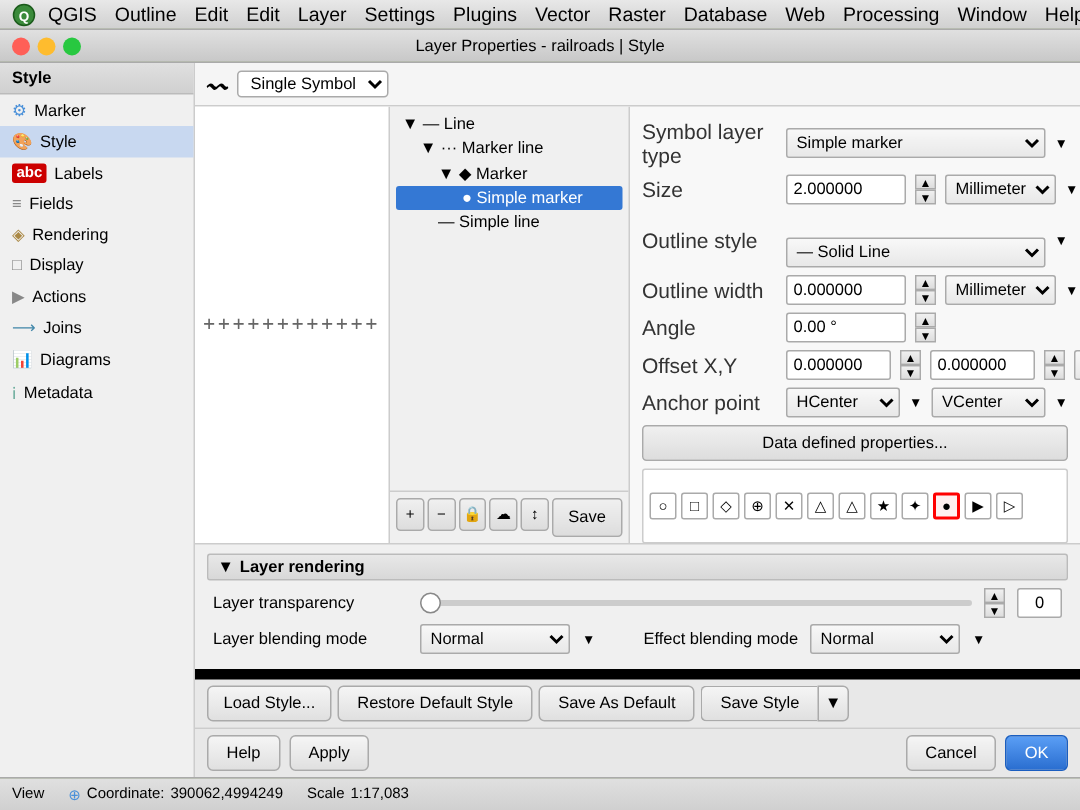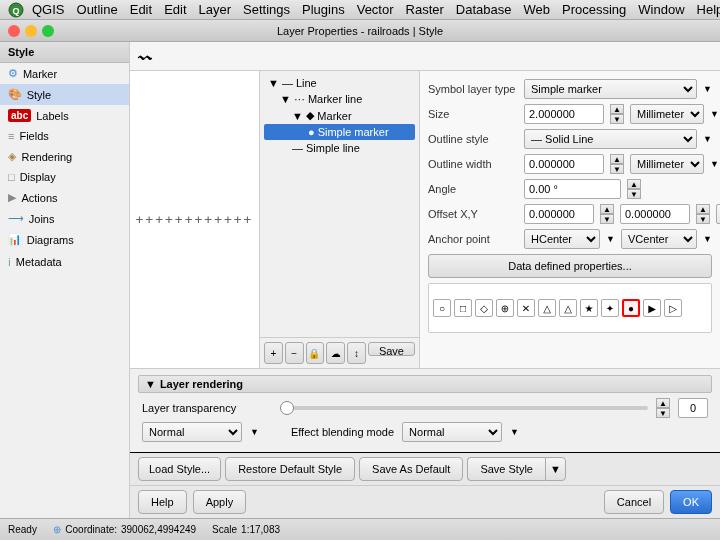--- a/index.html
+++ b/index.html
@@ -38,29 +38,29 @@
     
     .upper-content { display: flex; flex: 1; overflow: hidden; }
 
     
     .tree-panel { width: 160px; background: #f0f0f0; border-right: 1px solid #ccc; display: flex; flex-direction: column; }
     .tree-content { flex: 1; padding: 4px; overflow-y: auto; }
     .tree-item { padding: 2px 4px; cursor: pointer; font-size: 11px; display: flex; align-items: center; gap: 3px; }
     .tree-item.selected { background: #3478d4; color: white; border-radius: 2px; }
     .tree-buttons { display: flex; gap: 2px; padding: 4px; border-top: 1px solid #ccc; justify-content: center; }
     .tree-btn { width: 22px; height: 22px; border: 1px solid #aaa; border-radius: 3px; background: linear-gradient(to bottom, #f0f0f0, #ddd); cursor: pointer; font-size: 10px; display: flex; align-items: center; justify-content: center; }
-    .save-btn { padding: 2px 10px; height: 14px; border: 1px solid #aaa; border-radius: 3px; background: linear-gradient(to bottom, #f0f0f0, #ddd); cursor: pointer; font-size: 11px; }
+    .save-btn { padding: 2px 10px; height: 26px; border: 1px solid #aaa; border-radius: 3px; background: linear-gradient(to bottom, #f0f0f0, #ddd); cursor: pointer; font-size: 11px; }
 
     
     .preview-area { width: 130px; border-right: 1px solid #ccc; display: flex; align-items: center; justify-content: center; background: white; font-size: 18px; color: #999; letter-spacing: 2px; }
 
     
     .props-panel { flex: 1; padding: 8px; overflow-y: auto; background: #f8f8f8; }
     .prop-row { display: flex; align-items: center; margin-bottom: 5px; gap: 6px; }
-    .prop-label { width: 90px; font-size: 11px; color: #333; flex-shrink: 0; }
+    .prop-label { width: 90px; font-size: 14px; color: #333; flex-shrink: 0; }
     .prop-input { height: 20px; border: 1px solid #aaa; border-radius: 2px; font-size: 11px; padding: 0 4px; background: white; }
     .prop-select { height: 20px; border: 1px solid #aaa; border-radius: 2px; font-size: 11px; padding: 0 2px; background: linear-gradient(to bottom, #f8f8f8, #e8e8e8); cursor: pointer; }
     .color-btn { width: 50px; height: 20px; border: 1px solid #888; cursor: pointer; }
     .color-btn-red { background: #e83030; }
     .color-btn-black { background: #1a1a1a; }
     .spin-btn { width: 14px; height: 10px; border: 1px solid #aaa; background: linear-gradient(to bottom, #f0f0f0, #ddd); cursor: pointer; display: flex; align-items: center; justify-content: center; font-size: 8px; }
     .spinners { display: flex; flex-direction: column; }
     .section-title { font-size: 11px; font-weight: bold; background: linear-gradient(to bottom, #e8e8e8, #d8d8d8); border: 1px solid #bbb; padding: 2px 6px; margin-bottom: 5px; border-radius: 2px; cursor: pointer; display: flex; align-items: center; gap: 4px; }
     .section-content { padding: 0 4px; }
     .data-defined-btn { width: 100%; height: 24px; background: linear-gradient(to bottom, #f0f0f0, #ddd); border: 1px solid #aaa; border-radius: 3px; cursor: pointer; font-size: 11px; margin-bottom: 5px; }
@@ -183,20 +183,23 @@
     <div class="sidebar-item">
       <span style="color:#6a9;">ℹ</span>
       <span>Metadata</span>
     </div>
   </div>
 
   <div class="content">
 
     <div class="style-toolbar">
       <span style="font-size:14px;">〰</span>
+      <select class="style-select">
+        <option>Single Symbol</option>
+      </select>
     </div>
 
     <div class="upper-content">
 
       <div class="preview-area">
         <span style="font-family:monospace;font-size:13px;color:#666;">++++++++++++</span>
       </div>
 
       <div class="tree-panel">
         <div class="tree-content">
@@ -262,21 +265,21 @@
           </div>
           <select class="prop-select">
             <option>Millimeter</option>
           </select>
           <span style="font-size:9px;">▼</span>
         </div>
 
         
         <div class="prop-row">
           <span class="prop-label">Outline style</span>
-          <select class="prop-select" style="flex:1;">
+          <select class="prop-select" style="flex:1;margin-top:17px;">
             <option>— Solid Line</option>
           </select>
           <span style="font-size:9px;">▼</span>
         </div>
 
         
         <div class="prop-row">
           <span class="prop-label">Outline width</span>
           <input type="text" class="prop-input" style="width: 80px;" value="0.000000">
           <div class="spinners">
@@ -285,21 +288,21 @@
           </div>
           <select class="prop-select">
             <option>Millimeter</option>
           </select>
           <span style="font-size:9px;">▼</span>
         </div>
 
         
         <div class="prop-row">
           <span class="prop-label">Angle</span>
-          <input type="text" class="prop-input" style="width: 97px;" value="0.00 °">
+          <input type="text" class="prop-input" style="width: 80px;" value="0.00 °">
           <div class="spinners">
             <button class="spin-btn">▲</button>
             <button class="spin-btn">▼</button>
           </div>
           <select class="prop-select" style="width:20px;visibility:hidden;"></select>
         </div>
 
         
         <div class="prop-row">
           <span class="prop-label">Offset X,Y</span>
@@ -366,34 +369,35 @@
           <span class="lr-label">Layer transparency</span>
           <input type="range" min="0" max="100" value="0" class="lr-slider" style="">
           <div class="spinners">
             <button class="spin-btn">▲</button>
             <button class="spin-btn">▼</button>
           </div>
           <input type="text" class="lr-num-box" value="0" style="">
         </div>
 
         <div class="lr-row">
+          <span class="lr-label">Layer blending mode</span>
           <select class="prop-select" style="width:100px;">
             <option>Normal</option>
           </select>
           <span style="font-size:9px;margin-right:20px;">▼</span>
           <span class="lr-label" style="width:auto;margin-left:4px;">Effect blending mode</span>
           <select class="prop-select" style="width:100px;">
             <option>Normal</option>
           </select>
           <span style="font-size:9px;">▼</span>
         </div>
       </div>
     </div>
 
-    <div style="display:flex;gap:4px;padding:4px 8px;background:#e8e8e8;border-top:1px solid #000000;">
+    <div style="display:flex;gap:4px;padding:4px 8px;background:#e8e8e8;border-top:7px solid #000000;">
       <button class="bottom-btn style-load-btn">Load Style...</button>
       <button class="bottom-btn">Restore Default Style</button>
       <button class="bottom-btn">Save As Default</button>
       <div style="display:flex;align-items:center;">
         <button class="bottom-btn" style="border-right:none;border-radius:4px 0 0 4px;">Save Style</button>
         <button class="bottom-btn" style="padding:0 4px;border-radius:0 4px 4px 0;">▼</button>
       </div>
     </div>
 
     <div class="bottom-bar">
@@ -401,21 +405,21 @@
       <button class="bottom-btn">Apply</button>
       <div class="spacer"></div>
       <button class="bottom-btn">Cancel</button>
       <button class="bottom-btn bottom-btn-blue">OK</button>
     </div>
 
   </div>
 </div>
 
 <div class="statusbar">
-  <span>Ready</span>
+  <span>View</span>
   <div class="status-coord">
     <span style="color:#4a90d9;">⊕</span>
     <span>Coordinate:</span>
     <span>390062,4994249</span>
   </div>
   <div class="status-scale">
     <span>Scale</span>
     <span>1:17,083</span>
   </div>
 </div>

